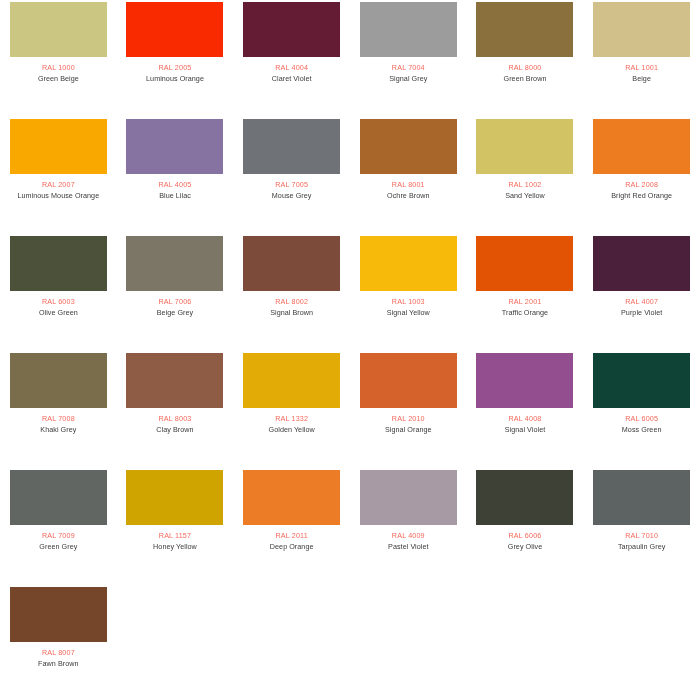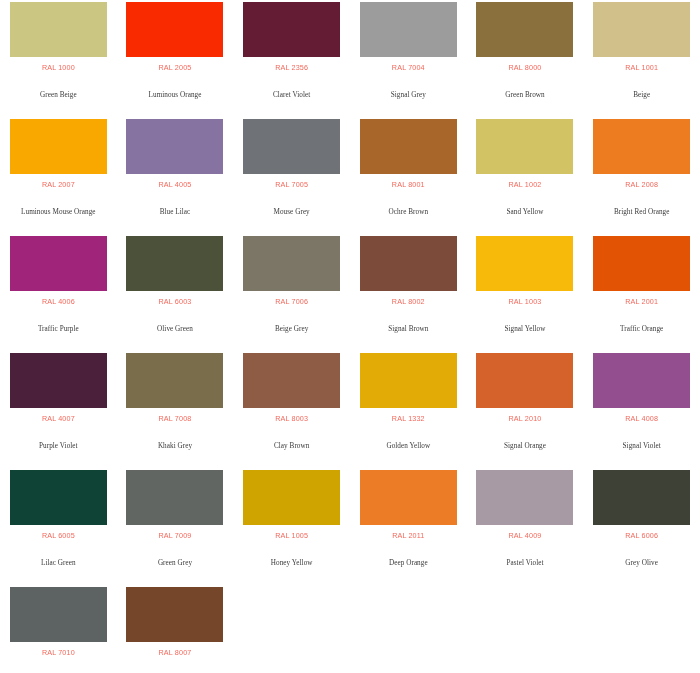--- a/index.html
+++ b/index.html
@@ -44,44 +44,43 @@
     margin-top: 6px;
     text-align: center;
     letter-spacing: 0.15px;
     white-space: nowrap;
   }
 
   .swatch-name {
     color: #3A3A3A;
     font-size: 7.2px;
     line-height: 10px;
-    margin-top: 17px;
+    margin-top: 1px;
     text-align: center;
     max-width: 100px;
     letter-spacing: 0.05px;
-    font-family: Liberation Serif, serif;
   }
 </style>
 </head>
 <body>
 
 <div id="chart-grid">
     <div class="swatch-cell">
       <div class="swatch-chip" style="background-color: rgb(204, 198, 131);"></div>
       <div class="swatch-code">RAL 1000</div>
       <div class="swatch-name">Green Beige</div>
     </div>
     <div class="swatch-cell">
       <div class="swatch-chip" style="background-color: rgb(250, 42, 0);"></div>
       <div class="swatch-code">RAL 2005</div>
       <div class="swatch-name">Luminous Orange</div>
     </div>
     <div class="swatch-cell">
       <div class="swatch-chip" style="background-color: rgb(100, 28, 52);"></div>
-      <div class="swatch-code">RAL 2356</div>
+      <div class="swatch-code">RAL 4004</div>
       <div class="swatch-name">Claret Violet</div>
     </div>
     <div class="swatch-cell">
       <div class="swatch-chip" style="background-color: rgb(156, 156, 156);"></div>
       <div class="swatch-code">RAL 7004</div>
       <div class="swatch-name">Signal Grey</div>
     </div>
     <div class="swatch-cell">
       <div class="swatch-chip" style="background-color: rgb(137, 112, 60);"></div>
       <div class="swatch-code">RAL 8000</div>
@@ -116,25 +115,20 @@
       <div class="swatch-chip" style="background-color: rgb(210, 196, 100);"></div>
       <div class="swatch-code">RAL 1002</div>
       <div class="swatch-name">Sand Yellow</div>
     </div>
     <div class="swatch-cell">
       <div class="swatch-chip" style="background-color: rgb(237, 123, 31);"></div>
       <div class="swatch-code">RAL 2008</div>
       <div class="swatch-name">Bright Red Orange</div>
     </div>
     <div class="swatch-cell">
-      <div class="swatch-chip" style="background-color: rgb(160, 37, 122);"></div>
-      <div class="swatch-code">RAL 4006</div>
-      <div class="swatch-name">Traffic Purple</div>
-    </div>
-    <div class="swatch-cell">
       <div class="swatch-chip" style="background-color: rgb(75, 82, 57);"></div>
       <div class="swatch-code">RAL 6003</div>
       <div class="swatch-name">Olive Green</div>
     </div>
     <div class="swatch-cell">
       <div class="swatch-chip" style="background-color: rgb(124, 118, 103);"></div>
       <div class="swatch-code">RAL 7006</div>
       <div class="swatch-name">Beige Grey</div>
     </div>
     <div class="swatch-cell">
@@ -178,30 +172,30 @@
       <div class="swatch-name">Signal Orange</div>
     </div>
     <div class="swatch-cell">
       <div class="swatch-chip" style="background-color: rgb(146, 78, 142);"></div>
       <div class="swatch-code">RAL 4008</div>
       <div class="swatch-name">Signal Violet</div>
     </div>
     <div class="swatch-cell">
       <div class="swatch-chip" style="background-color: rgb(15, 67, 54);"></div>
       <div class="swatch-code">RAL 6005</div>
-      <div class="swatch-name">Lilac Green</div>
+      <div class="swatch-name">Moss Green</div>
     </div>
     <div class="swatch-cell">
       <div class="swatch-chip" style="background-color: rgb(97, 102, 99);"></div>
       <div class="swatch-code">RAL 7009</div>
       <div class="swatch-name">Green Grey</div>
     </div>
     <div class="swatch-cell">
       <div class="swatch-chip" style="background-color: rgb(207, 164, 0);"></div>
-      <div class="swatch-code">RAL 1005</div>
+      <div class="swatch-code">RAL 1157</div>
       <div class="swatch-name">Honey Yellow</div>
     </div>
     <div class="swatch-cell">
       <div class="swatch-chip" style="background-color: rgb(236, 124, 38);"></div>
       <div class="swatch-code">RAL 2011</div>
       <div class="swatch-name">Deep Orange</div>
     </div>
     <div class="swatch-cell">
       <div class="swatch-chip" style="background-color: rgb(168, 154, 165);"></div>
       <div class="swatch-code">RAL 4009</div>

